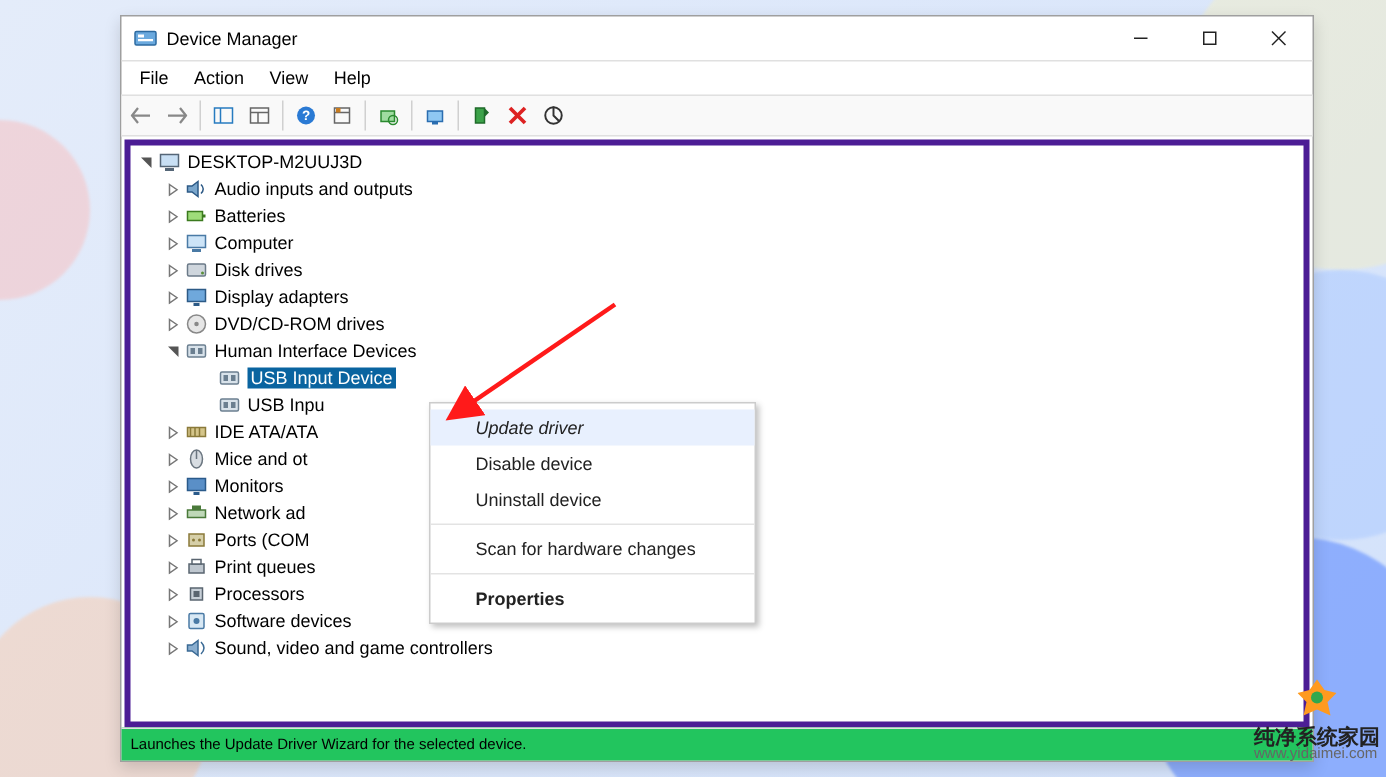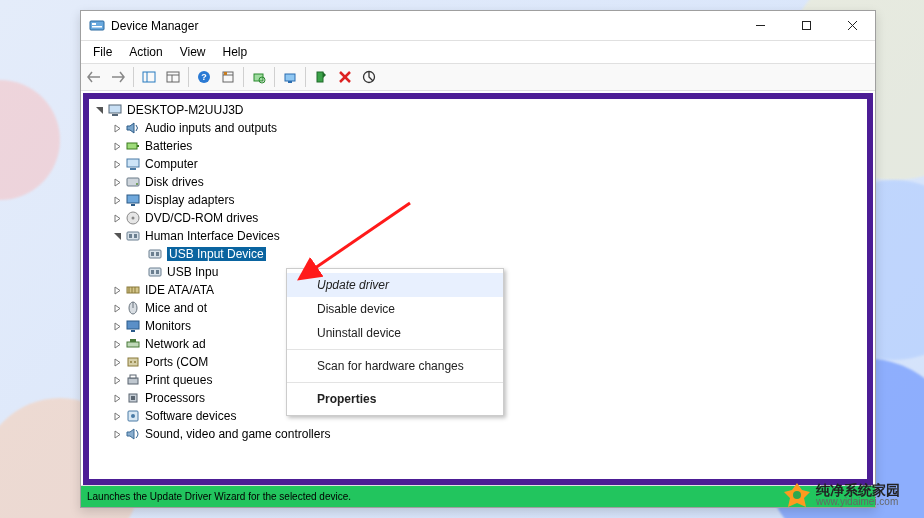--- a/index.html
+++ b/index.html
@@ -17,39 +17,39 @@
   .titlebar .title-icon { width:16px; height:16px; margin-right:6px; }
   .titlebar .title { font-size:12px; }
   .win-controls { margin-left:auto; display:flex; }
   .win-ctrl { width:46px; height:30px; display:flex; align-items:center; justify-content:center; font-size:13px; }
   .win-ctrl svg { width:11px; height:11px; }
   .menubar { height:22px; display:flex; align-items:center; font-size:12px; gap:1px; padding-left:4px; }
   .menubar span { padding:2px 8px; }
   .toolbar { height:28px; display:flex; align-items:center; border-top:1px solid #e0e0e0; border-bottom:1px solid #e0e0e0; padding:0 2px; gap:2px; background:#f9f9f9; }
   .tb-btn { width:22px; height:22px; display:flex; align-items:center; justify-content:center; }
   .tb-sep { width:1px; height:20px; background:#d0d0d0; margin:0 2px; }
-  .tree-pane { flex:1; border:6px solid #4c1d95; margin:2px 2px 0 2px; overflow:hidden; background:#fff; }
+  .tree-pane { flex:1; border:4px solid #4c1d95; margin:2px 2px 0 2px; overflow:hidden; background:#fff; }
   .tree { font-size:12px; padding:2px 0; }
   .node { display:flex; align-items:center; height:18px; white-space:nowrap; }
   .expander { width:12px; height:12px; margin-right:2px; display:flex; align-items:center; justify-content:center; flex-shrink:0; }
   .expander svg { width:9px; height:9px; }
   .spacer { display:inline-block; flex-shrink:0; }
   .node-icon { width:16px; height:16px; margin-right:4px; flex-shrink:0; }
   .node.selected .node-label { background:#0a64a0; color:#fff; padding:0 2px; }
   .statusbar { height:22px; border-top:1px solid #e0e0e0; font-size:10px; display:flex; align-items:center; padding-left:6px; background:#22c55e; }
 
   .context-menu { position:absolute; background:#fff; border:1px solid #cccccc; box-shadow:2px 2px 4px rgba(0,0,0,.25); font-size:12px; padding:4px 0; }
   .cm-item { padding:5px 16px 5px 30px; color:#222; }
   .cm-item.hover { background:#e8f0fe;font-style:italic; }
   .cm-sep { height:1px; background:#e3e3e3; margin:4px 0; }
   .cm-item.bold { font-weight:600; }
 
   .arrow { position:absolute; pointer-events:none; }
 
-  .watermark { position:absolute; right:24px; bottom:10px; display:flex; align-items:center; gap:6px; }
+  .watermark { position:absolute; right:4px; bottom:10px; display:flex; align-items:center; gap:6px;flex-direction:column; }
   .wm-badge { width:26px; height:26px; }
   .wm-text { display:flex; flex-direction:column; line-height:1; }
   .wm-text .big { font-size:14px; font-weight:600; color:#222; }
   .wm-text .small { font-size:10px; color:#666; }
 </style>
 </head>
 <body>
 
 <div class="bg-blob bb1"></div>
 <div class="bg-blob bb2"></div>

